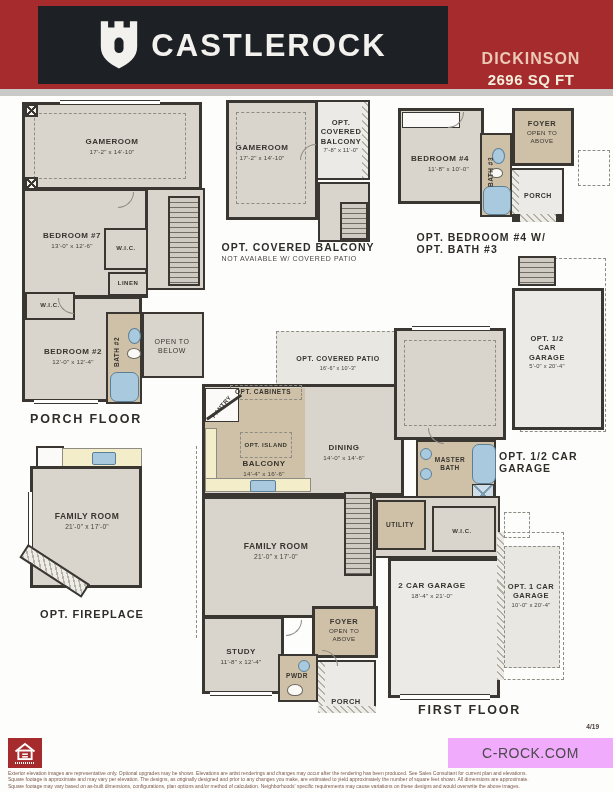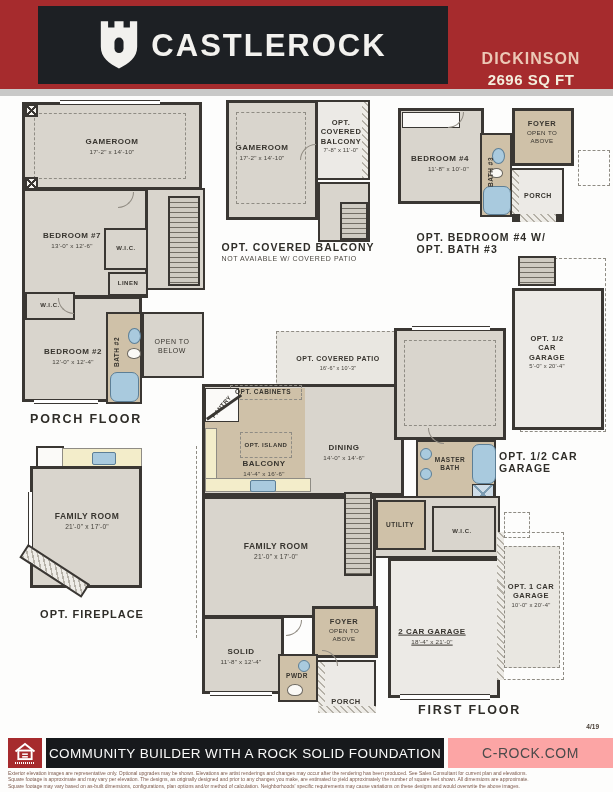--- a/index.html
+++ b/index.html
@@ -55,21 +55,21 @@
         font-weight:700;letter-spacing:1px;font-size:10.5px;}
   .cap2 span{display:block;}
   .cap2 .sub2{font-weight:400;font-size:7px;letter-spacing:0.6px;margin-top:2px;color:#4a463f;}
   
   .page-ref{position:absolute;right:14px;top:723px;font-size:6.5px;font-weight:700;color:#463c33;}
   .footer-logo{position:absolute;left:8px;top:738px;width:34px;height:30px;background:#a62b2d;
                display:flex;flex-direction:column;align-items:center;justify-content:center;gap:1px;}
   .footer-logo .tiny-line{width:20px;height:2px;background:repeating-linear-gradient(90deg,#fff 0 1px,transparent 1px 2px);}
   .footer-dark{position:absolute;left:46px;top:738px;width:398px;height:30px;background:#17191c;color:#fafafa;
                display:flex;align-items:center;justify-content:center;font-size:13.5px;letter-spacing:0.4px;}
-  .footer-gray{position:absolute;left:448px;top:738px;width:165px;height:30px;background:#fca5a5;color:#4b4b4b;
+  .footer-gray{position:absolute;left:448px;top:738px;width:165px;height:30px;background:#f0abfc;color:#4b4b4b;
                display:flex;align-items:center;justify-content:center;font-size:14px;letter-spacing:0.5px;font-weight:400;}
   .disclaimer{position:absolute;left:8px;top:770px;width:597px;color:#7d5a4d;font-size:5px;line-height:6.3px;}
 </style>
 </head>
 <body>
 
 <div class="page">
 
   <div class="header-bar">
     <div class="header-dark">
@@ -261,34 +261,34 @@
     <span class="nm">UTILITY</span>
   </div>
   <div class="lbl" style="left:462px;top:532px;font-size:6px;">
     <span class="nm">W.I.C.</span>
   </div>
   <div class="lbl" style="left:276px;top:551px;font-size:8.5px;">
     <span class="nm">FAMILY ROOM</span>
     <span class="dm">21'-0" x 17'-0"</span>
   </div>
   <div class="lbl" style="left:241px;top:656px;">
-    <span class="nm">SOLID</span>
+    <span class="nm">STUDY</span>
     <span class="dm">11'-8" x 12'-4"</span>
   </div>
   <div class="lbl" style="left:344px;top:630px;font-size:7.5px;width:50px;">
     <span class="nm">FOYER</span>
     <span class="sb">OPEN TO ABOVE</span>
   </div>
   <div class="lbl" style="left:297px;top:676px;font-size:6.5px;">
     <span class="nm">PWDR</span>
   </div>
   <div class="lbl" style="left:346px;top:702px;font-size:7.5px;">
     <span class="nm">PORCH</span>
   </div>
-  <div class="lbl" style="left:432px;top:636px;width:90px;text-decoration:underline;">
+  <div class="lbl" style="left:432px;top:590px;width:90px;">
     <span class="nm">2 CAR GARAGE</span>
     <span class="dm">18'-4" x 21'-0"</span>
   </div>
   <div class="cap" style="left:418px;top:703px;">FIRST FLOOR</div>
 
   <div class="dash" style="left:498px;top:532px;width:66px;height:148px;"></div>
   <div class="hatch" style="left:497px;top:532px;width:7px;height:148px;"></div>
   <div class="dash dashfill" style="left:504px;top:546px;width:56px;height:122px;"></div>
   <div class="lbl" style="left:531px;top:596px;font-size:7.5px;width:60px;">
     <span class="nm">OPT. 1 CAR GARAGE</span>
@@ -324,23 +324,20 @@
   <div class="page-ref">4/19</div>
   <div class="footer-logo">
     <svg width="24" height="19" viewBox="0 0 24 20">
       <path d="M2 10 L12 2 L22 10" stroke="#ffffff" stroke-width="2" fill="none"></path>
       <rect x="5" y="9" width="14" height="9" fill="none" stroke="#ffffff" stroke-width="2"></rect>
       <rect x="9" y="12" width="6" height="1.6" fill="#ffffff"></rect>
       <rect x="9" y="14.8" width="6" height="1.6" fill="#ffffff"></rect>
     </svg>
     <span class="tiny-line"></span>
   </div>
-  <div class="footer-dark">
-    <span>COMMUNITY BUILDER WITH A ROCK SOLID FOUNDATION</span>
-  </div>
   <div class="footer-gray">
     <span>C-ROCK.COM</span>
   </div>
   <div class="disclaimer">
     <div>Exterior elevation images are representative only. Optional upgrades may be shown. Elevations are artist renderings and changes may occur after the rendering has been produced. See Sales Consultant for current plan and elevations.</div>
     <div>Square footage is approximate and may vary per elevation. The designs, as originally designed and prior to any changes you make, are estimated to yield approximately the number of square feet shown. All dimensions are approximate.</div>
     <div>Square footage may vary based on as-built dimensions, configurations, plan options and/or method of calculation. Neighborhoods' specific requirements may cause variations on these designs and would overwrite the above images.</div>
   </div>
 
 </div>

